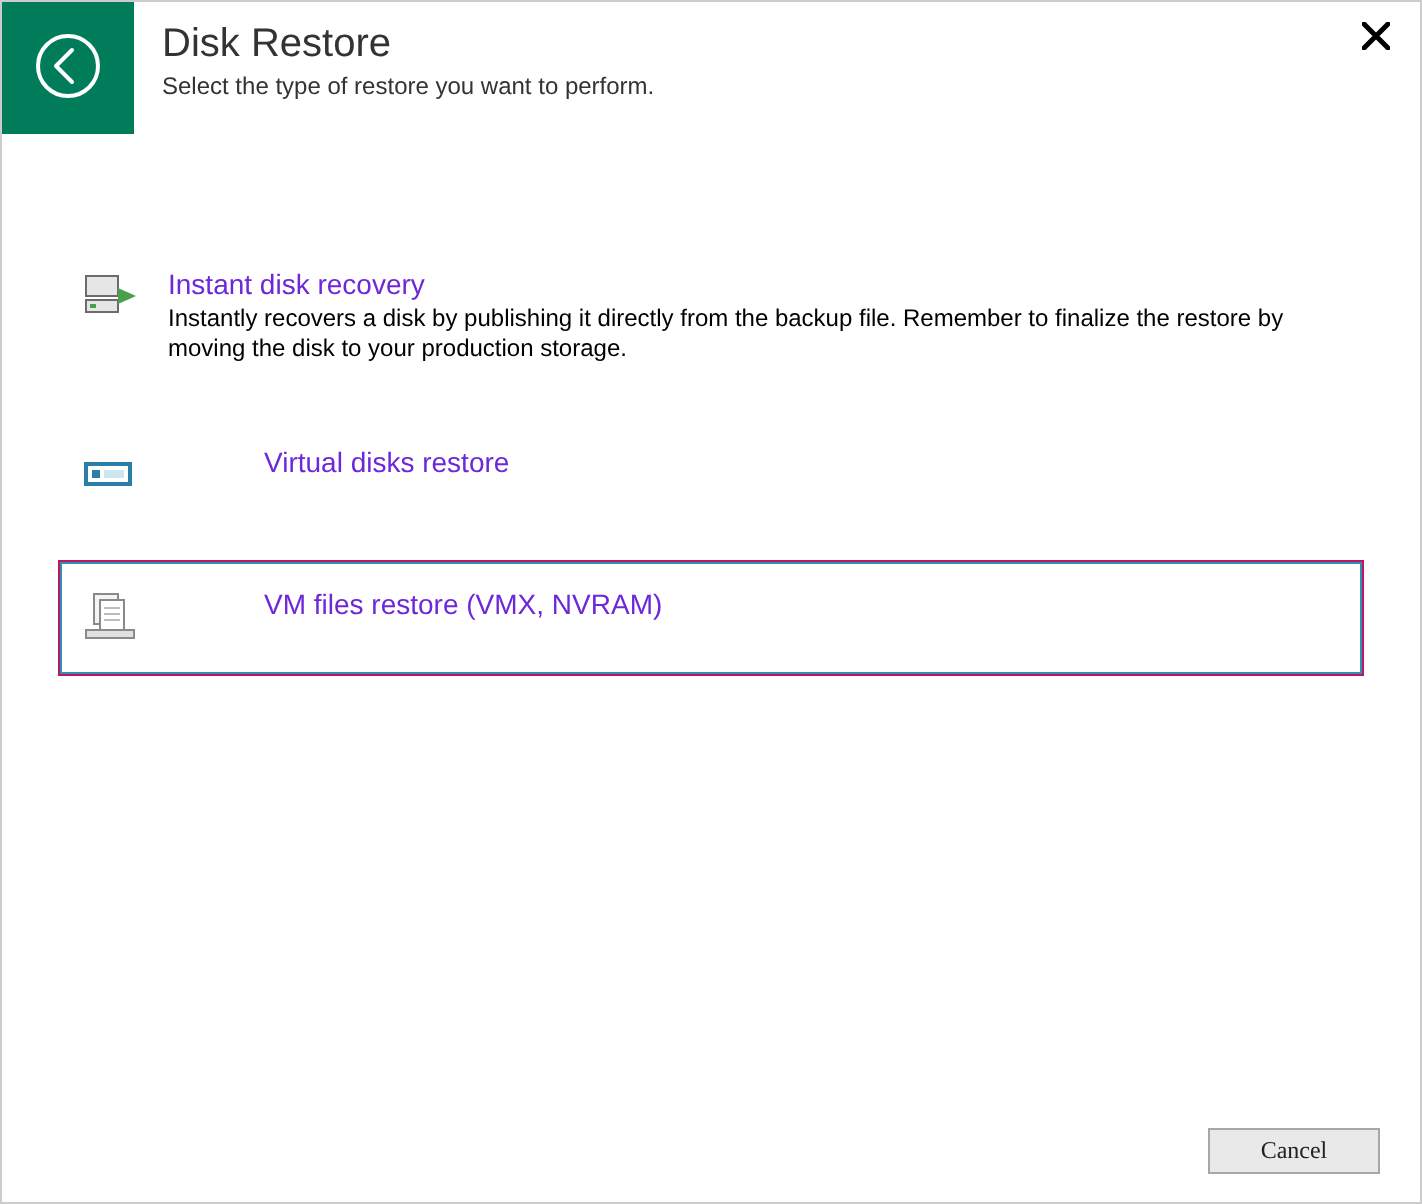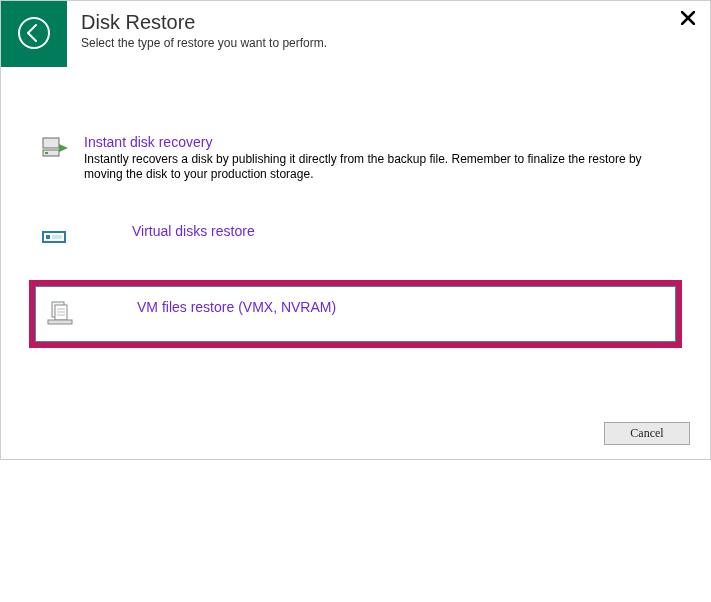--- a/index.html
+++ b/index.html
@@ -5,21 +5,21 @@
   html, body {
     margin: 0;
     padding: 0;
     font-family: "Segoe UI", Tahoma, sans-serif;
     font-size: 12px;
     color: #222;
     background: #fff;
   }
   .window {
     width: 711px;
-    height: 460px;
+    height: 602px;
     position: relative;
     background: #fff;
     border: 1px solid #ccc;
     box-sizing: border-box;
     overflow: hidden;
   }
   .close {
     position: absolute;
     top: 8px;
     right: 12px;
@@ -65,21 +65,21 @@
   }
   .option {
     display: flex;
     align-items: flex-start;
     padding: 12px 10px;
     cursor: pointer;
     border: 1px solid transparent;
   }
   .option + .option { margin-top: 14px; gap: 48px; }
   .option.selected {
-    border: 6px solid #be185d;
+    border: 1px solid #be185d;
     box-shadow: 0 0 0 1px #2f8fb7 inset;
     padding: 13px 10px;
   }
   .option-icon {
     width: 30px;
     height: 30px;
     flex-shrink: 0;
     margin-right: 14px;
     display: flex;
     align-items: flex-start;

